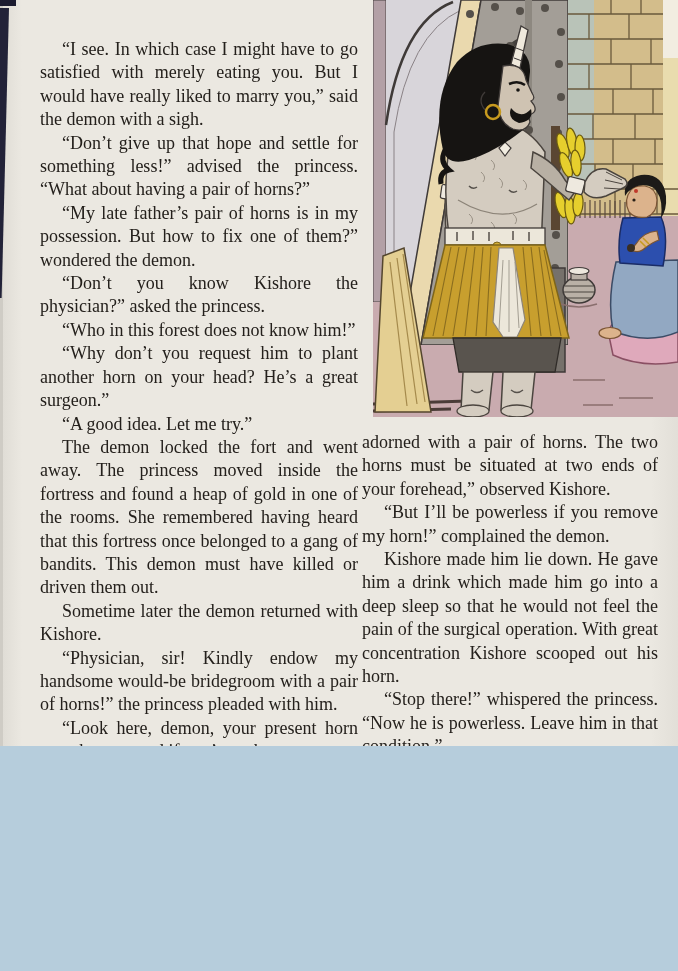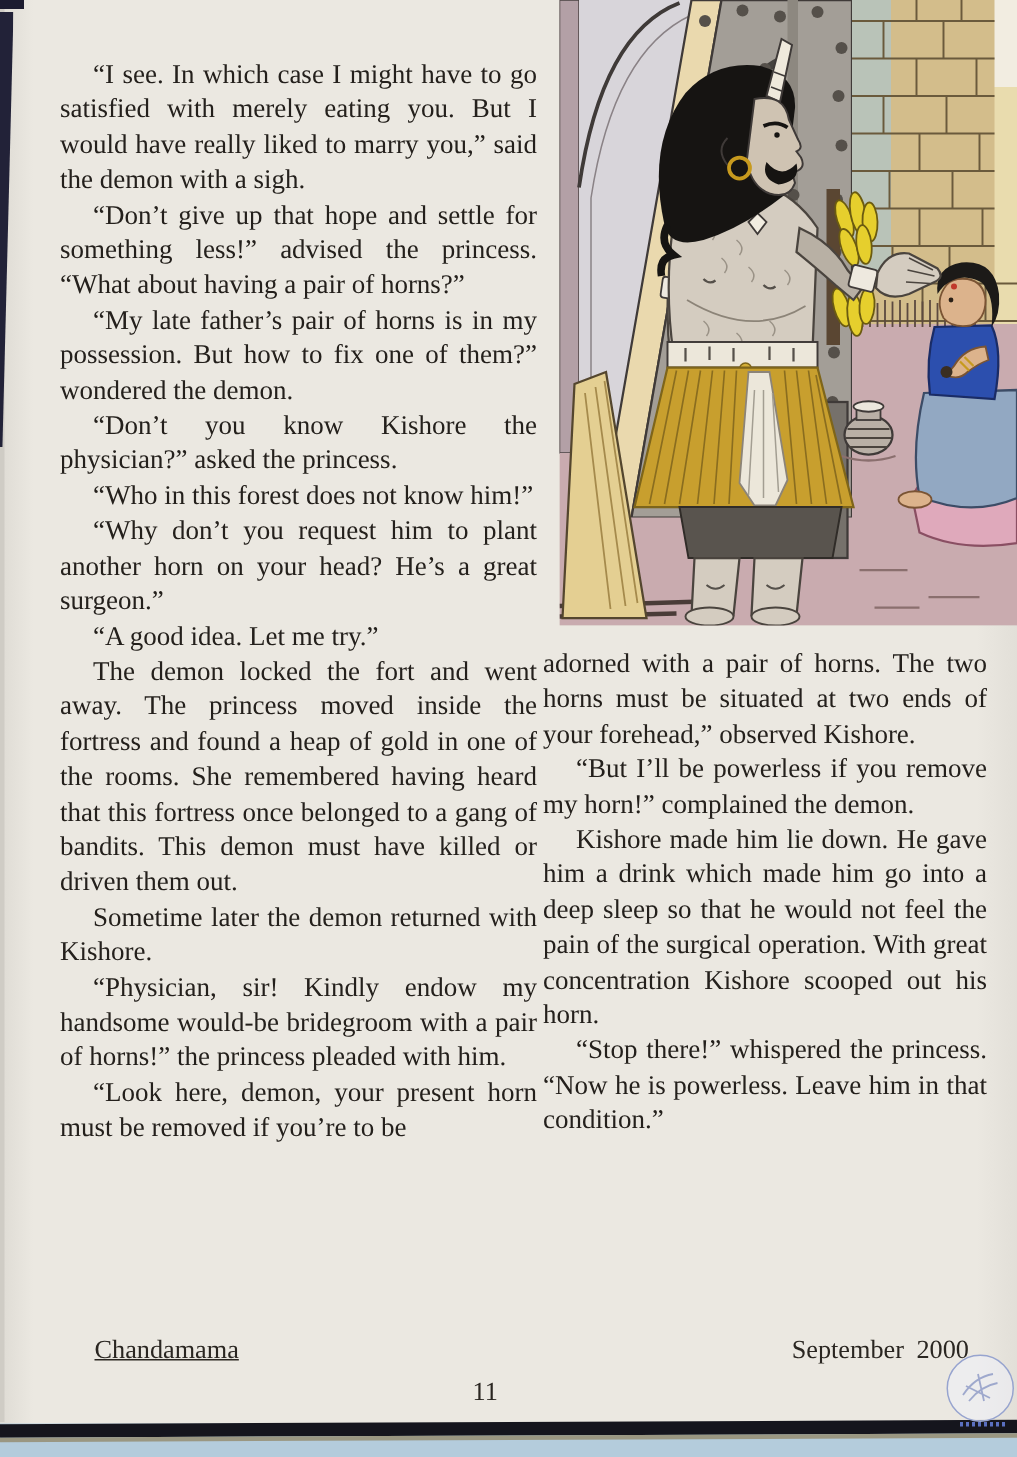--- a/index.html
+++ b/index.html
@@ -1,16 +1,16 @@
 <!DOCTYPE html>
 <html><head>
 <meta charset="utf-8">
 <style>
   html,body{margin:0;padding:0;background:#b6cddc;}
-  .canvas{position:relative;width:678px;height:971px;background:#b4ccdc;overflow:hidden;
+  .canvas{position:relative;width:678px;height:746px;background:#b4ccdc;overflow:hidden;
           font-family:"Liberation Serif", serif;}
   .page{position:absolute;left:0;top:0;width:678px;height:949px;
         background:linear-gradient(90deg,#dedbd4 0,#ebe8e1 22px,#ebe8e1 96%,#e2dfd8 100%);}
   .edge-bar{position:absolute;left:0;top:948px;width:678px;height:9px;background:#15151d;transform:rotate(-0.25deg);}
   .edge-under{position:absolute;left:0;top:957px;width:678px;height:3px;background:#9a9782;transform:rotate(-0.25deg);}
   .corner-wedge{position:absolute;left:0;top:8px;width:9px;height:290px;background:#222238;
         clip-path:polygon(0 0,100% 0,18% 100%,0 100%);}
   .corner-top{position:absolute;left:0;top:0;width:16px;height:6px;background:#1c1c30;}
   .left-hairline{position:absolute;left:0;top:0;width:3px;height:948px;background:#cfccc5;}
 

